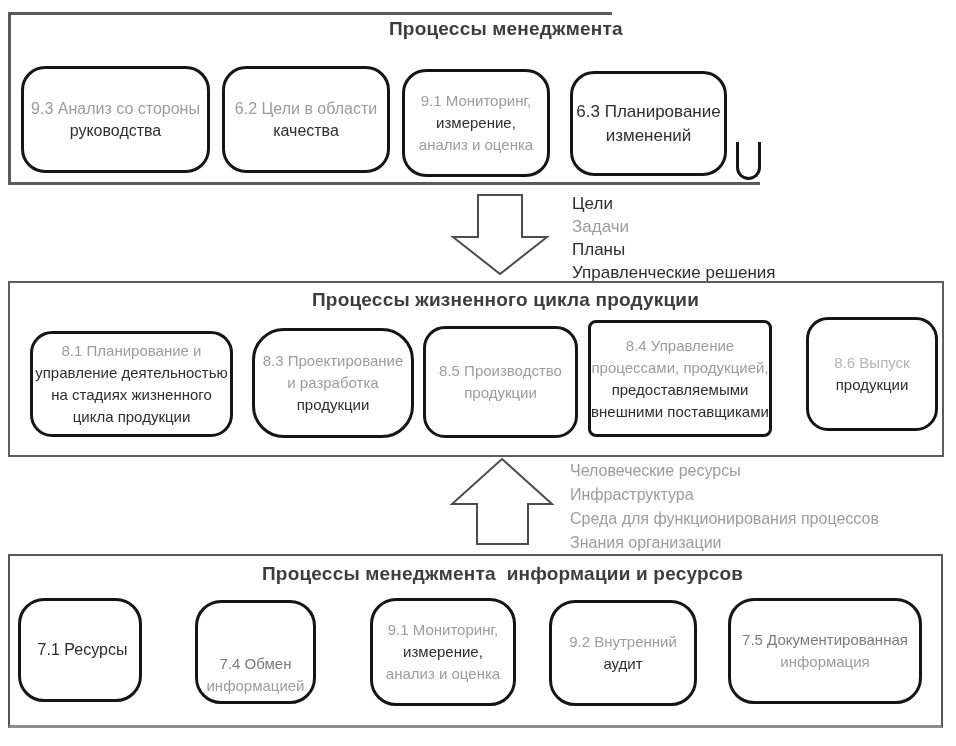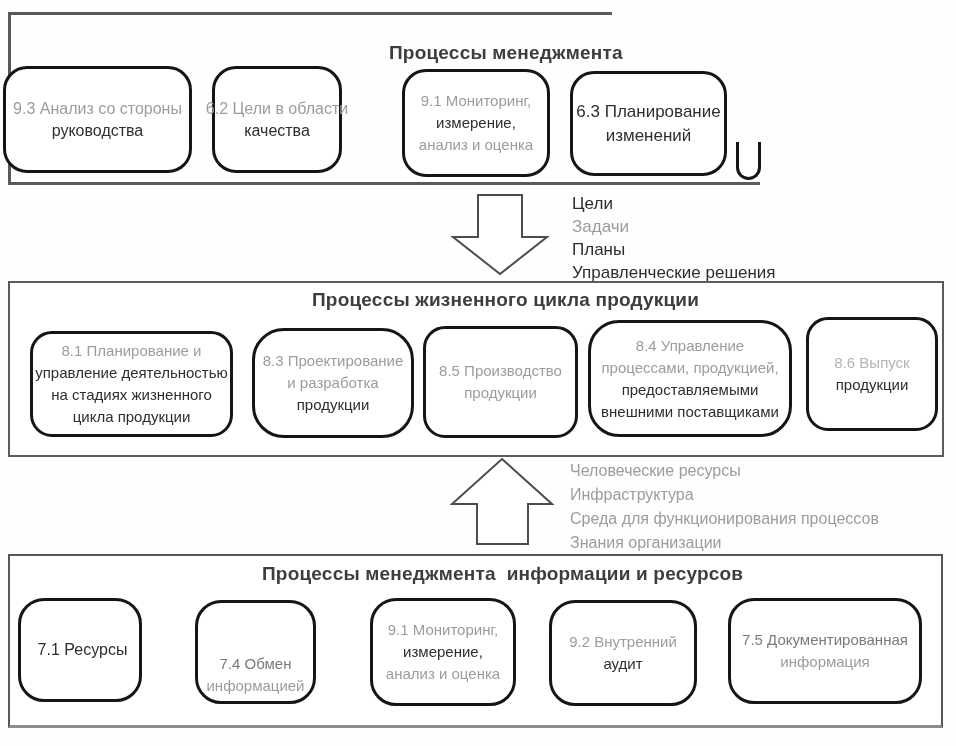--- a/index.html
+++ b/index.html
@@ -43,28 +43,28 @@
 </style>
 </head>
 <body>
 
 <div class="stage">
 
   <div class="stroke" style="left:8px;top:12px;width:3px;height:172px;"></div>
   <div class="stroke" style="left:8px;top:12px;width:604px;height:3px;"></div>
   <div class="stroke" style="left:8px;top:182px;width:752px;height:3px;"></div>
 
-  <div class="band-title" style="left:389px;top:18px;margin-top:24px;">Процессы менеджмента</div>
+  <div class="band-title" style="left:389px;top:18px;">Процессы менеджмента</div>
 
-  <div class="pbox fz16" style="left:3px;top:66px;width:189px;height:107px;">
+  <div class="pbox fz16" style="left:21px;top:66px;width:189px;height:107px;">
     <div class="ln fade">9.3 Анализ со стороны</div>
     <div class="ln">руководства</div>
   </div>
 
-  <div class="pbox fz16" style="left:212px;top:66px;width:130px;height:107px;">
+  <div class="pbox fz16" style="left:222px;top:66px;width:168px;height:107px;">
     <div class="ln fade">6.2 Цели в области</div>
     <div class="ln">качества</div>
   </div>
 
   <div class="pbox" style="left:402px;top:69px;width:148px;height:108px;">
     <div class="ln fade">9.1 Мониторинг,</div>
     <div class="ln">измерение,</div>
     <div class="ln fade">анализ и оценка</div>
   </div>
 
@@ -99,21 +99,21 @@
     <div class="ln fade">8.3 Проектирование</div>
     <div class="ln fade">и разработка</div>
     <div class="ln">продукции</div>
   </div>
 
   <div class="pbox" style="left:423px;top:326px;width:155px;height:112px;border-radius:22px;">
     <div class="ln fade">8.5 Производство</div>
     <div class="ln fade">продукции</div>
   </div>
 
-  <div class="pbox" style="left:588px;top:320px;width:204px;height:117px;border-radius:31px;text-align:right;">
+  <div class="pbox" style="left:588px;top:320px;width:184px;height:117px;border-radius:8px;text-align:right;">
     <div class="ln fade">8.4 Управление</div>
     <div class="ln fade">процессами, продукцией,</div>
     <div class="ln">предоставляемыми</div>
     <div class="ln">внешними поставщиками</div>
   </div>
 
   <div class="pbox" style="left:806px;top:317px;width:132px;height:114px;border-radius:22px;text-align:right;">
     <div class="ln vfade">8.6 Выпуск</div>
     <div class="ln">продукции</div>
   </div>

